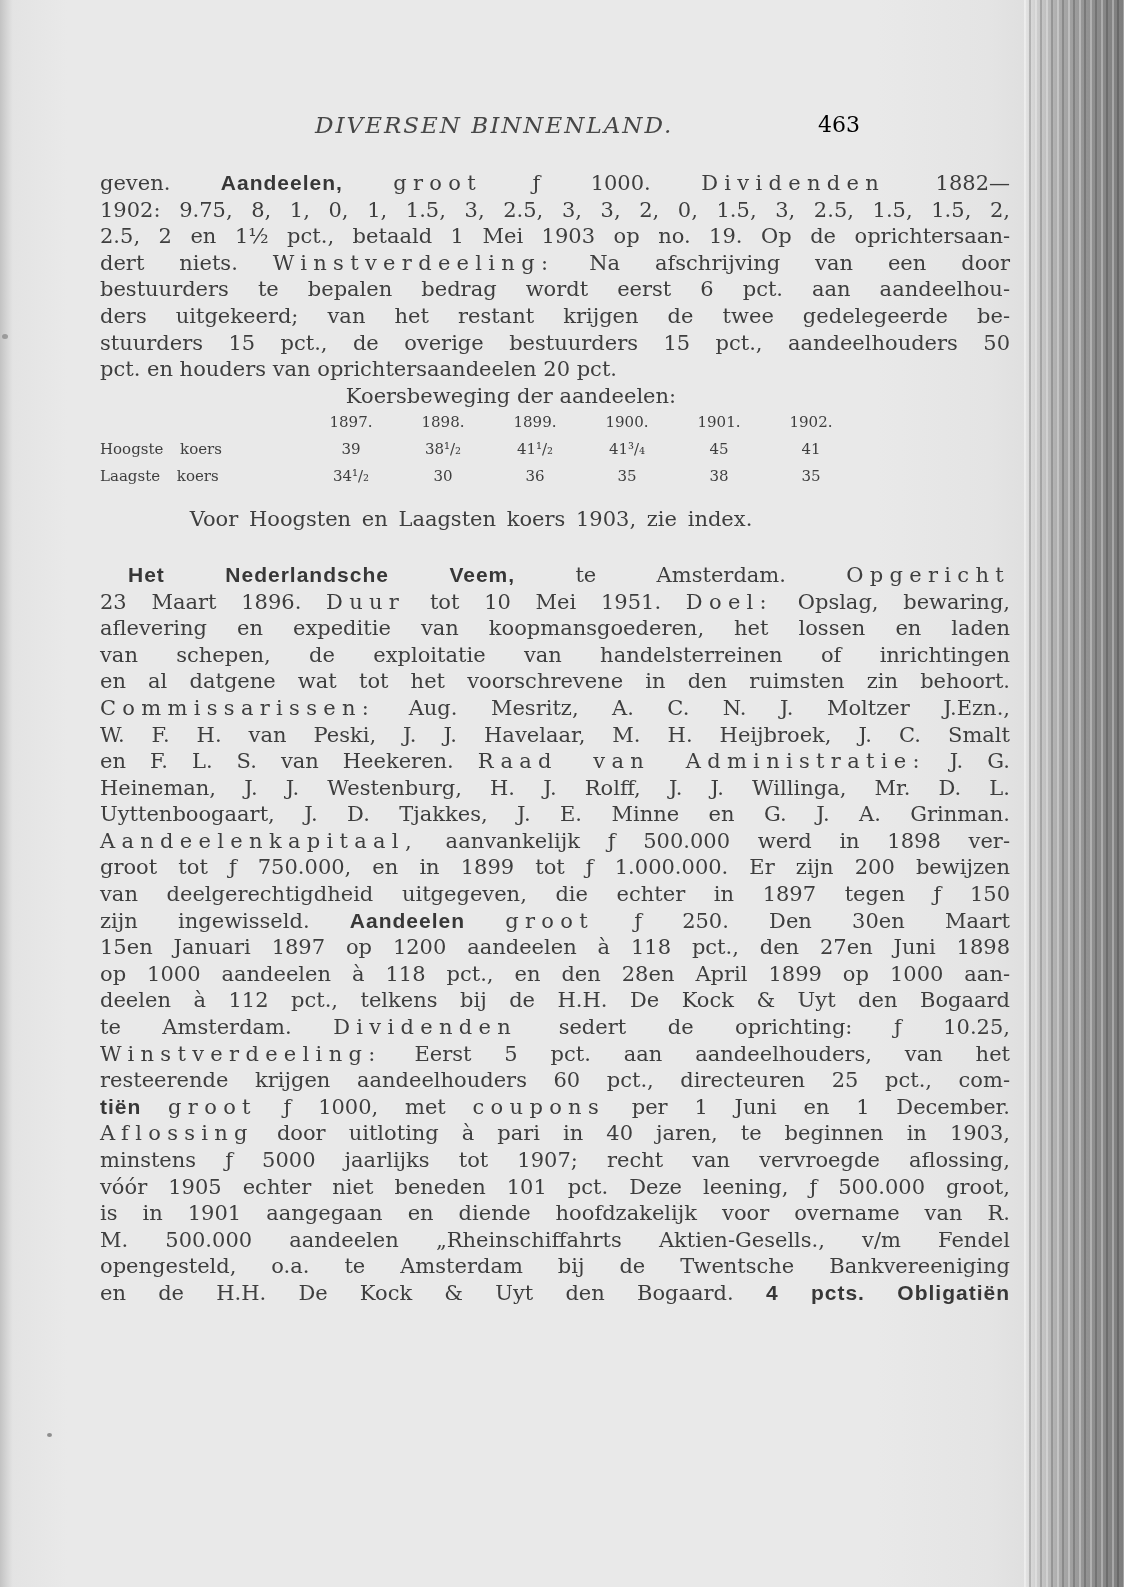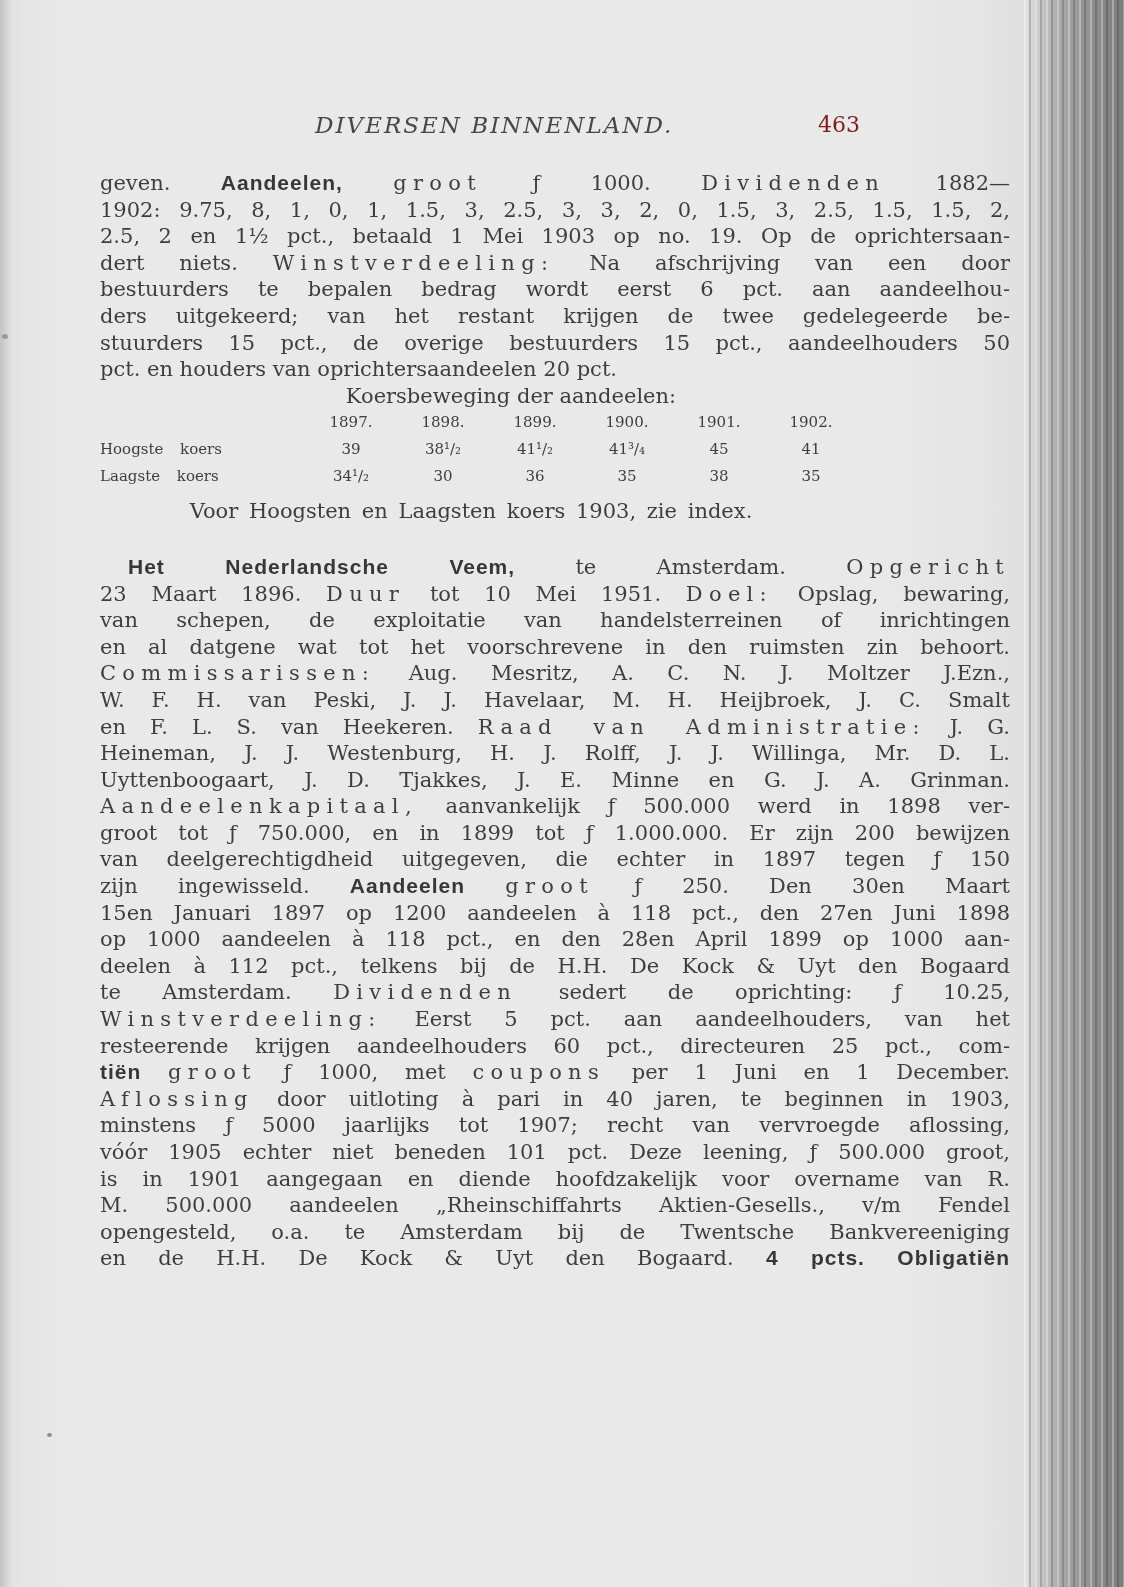--- a/index.html
+++ b/index.html
@@ -38,21 +38,21 @@
   .speck-b{left:2px;top:334px;width:6px;height:5px;opacity:.55;}
 
   .content{position:absolute;left:100px;top:0;width:910px;}
 
   .page-header{position:relative;height:28px;margin-top:112px;}
   .running-title{
     position:absolute;left:215px;top:0;
     font-style:italic;font-size:23px;letter-spacing:2px;color:#474747;
     white-space:nowrap;
   }
-  .page-number{position:absolute;left:718px;top:0;font-size:22px;color:#7f1d1d;}
+  .page-number{position:absolute;left:718px;top:0;font-size:22px;color:#000000;}
 
   .para{width:910px;}
   #para1{margin-top:30px;}
   #para2{margin-top:29px;}
   .line{
     font-size:21px;line-height:26.6px;
     text-align:justify;text-align-last:justify;
     white-space:normal;
   }
   .line.nofill{text-align-last:left;}
@@ -71,21 +71,21 @@
     padding-right:88px;
   }
   .krow{
     display:grid;grid-template-columns:205px repeat(6,92px);
     font-size:15px;line-height:27px;
   }
   .kcell{text-align:center;}
   .klabel{text-align:left;word-spacing:12px;}
   .knote{
     font-size:21px;line-height:26.6px;text-align:center;
-    padding-right:168px;margin-top:8px;word-spacing:4px;
+    padding-right:168px;margin-top:16px;word-spacing:4px;
   }
 </style>
 </head>
 <body>
 
 <div class="paper"></div>
 <div class="left-edge"></div>
 <div class="binding"></div>
 <div class="speck speck-a"></div>
 <div class="speck speck-b"></div>
@@ -138,20 +138,21 @@
           <div class="kcell">38</div>
           <div class="kcell">35</div>
         </div>
       </div>
     <div class="knote">Voor Hoogsten en Laagsten koers 1903, zie index.</div>
   </div>
 
   <div class="para" id="para2">
       <div class="line indent"><span class="run-b">Het Nederlandsche Veem,</span><span class="run-n"> te Amsterdam. </span><span class="run-sp">Opgericht</span></div>
       <div class="line"><span class="run-n">23 Maart 1896. </span><span class="run-sp">Duur</span><span class="run-n"> tot 10 Mei 1951. </span><span class="run-sp">Doel:</span><span class="run-n"> Opslag, bewaring,</span></div>
+      <div class="line"><span class="run-n">aflevering en expeditie van koopmansgoederen, het lossen en laden</span></div>
       <div class="line"><span class="run-n">van schepen, de exploitatie van handelsterreinen of inrichtingen</span></div>
       <div class="line"><span class="run-n">en al datgene wat tot het voorschrevene in den ruimsten zin behoort.</span></div>
       <div class="line"><span class="run-sp">Commissarissen:</span><span class="run-n"> Aug. Mesritz, A. C. N. J. Moltzer J.Ezn.,</span></div>
       <div class="line"><span class="run-n">W. F. H. van Peski, J. J. Havelaar, M. H. Heijbroek, J. C. Smalt</span></div>
       <div class="line"><span class="run-n">en F. L. S. van Heekeren. </span><span class="run-sp">Raad van Administratie:</span><span class="run-n"> J. G.</span></div>
       <div class="line"><span class="run-n">Heineman, J. J. Westenburg, H. J. Rolff, J. J. Willinga, Mr. D. L.</span></div>
       <div class="line"><span class="run-n">Uyttenboogaart, J. D. Tjakkes, J. E. Minne en G. J. A. Grinman.</span></div>
       <div class="line"><span class="run-sp">Aandeelenkapitaal,</span><span class="run-n"> aanvankelijk ƒ 500.000 werd in 1898 ver-</span></div>
       <div class="line"><span class="run-n">groot tot ƒ 750.000, en in 1899 tot ƒ 1.000.000. Er zijn 200 bewijzen</span></div>
       <div class="line"><span class="run-n">van deelgerechtigdheid uitgegeven, die echter in 1897 tegen ƒ 150</span></div>

